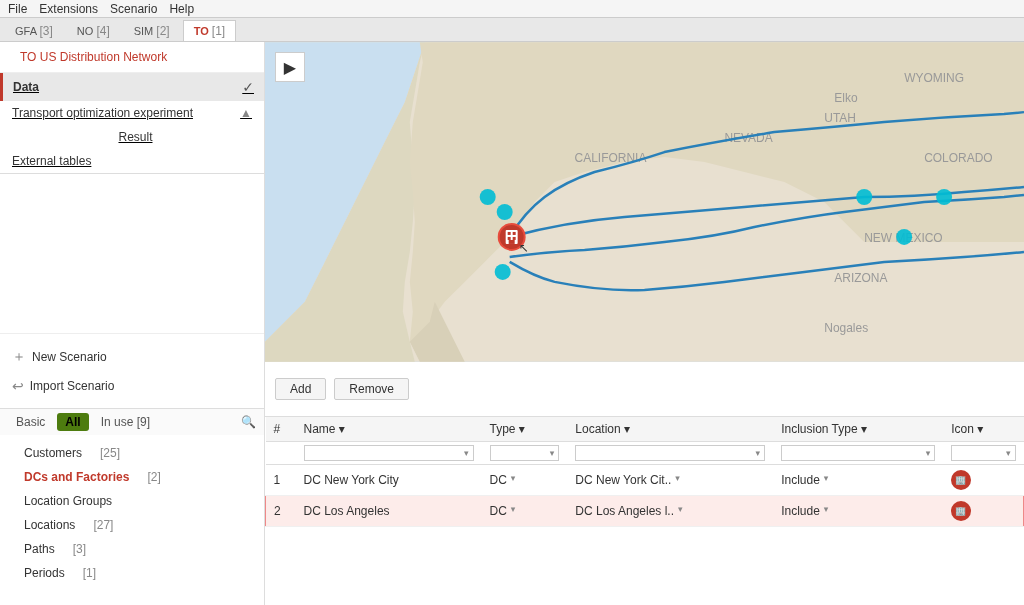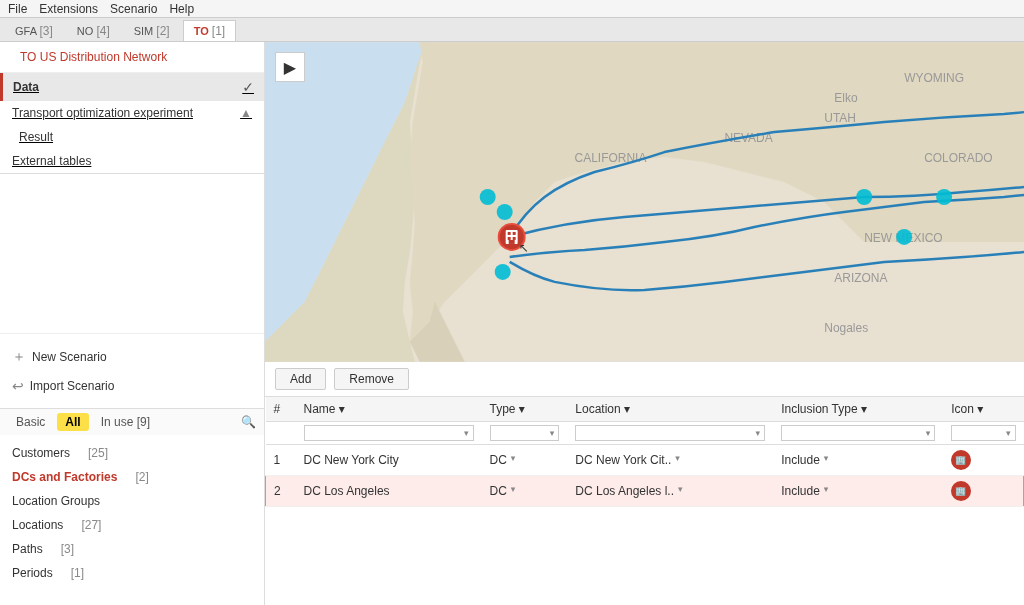--- a/index.html
+++ b/index.html
@@ -92,21 +92,21 @@
     .data-panel-header .check-icon { color: #555; font-size: 14px; }
 
     .data-menu-item {
       padding: 5px 12px;
       cursor: pointer;
       color: #333;
       display: flex;
       align-items: center;
       justify-content: space-between;
     }
-    .data-menu-item.sub { padding-left: 19px; }
+    .data-menu-item.sub { padding-left: 19px; justify-content: center; }
     .data-menu-item .arrow { color: #888; }
 
     .spacer-flex { flex: 1; }
 
     
     .scenario-actions {
       padding: 8px 0;
       border-top: 1px solid #eee;
     }
     .scenario-btn {
@@ -128,31 +128,31 @@
       background: #fafafa;
       gap: 4px;
     }
     .nav-tab {
       padding: 2px 8px;
       cursor: pointer;
       border-radius: 3px;
       color: #555;
       font-size: 12px;
     }
-    .nav-tab.active { background: #fde047; font-weight: bold; color: #000; }
+    .nav-tab.active { background: #4d7c0f; font-weight: bold; color: #000; }
     .nav-tabs .search-icon { margin-left: auto; cursor: pointer; color: #888; }
 
     
     .sidebar-list {
       padding: 6px 0;
       overflow-y: auto;
       flex: 1;
     }
     .sidebar-list-item {
-      padding: 5px 12px;
+      padding: 5px 24px;
       cursor: pointer;
       color: #333;
       display: flex;
       align-items: center;
       gap: 4px;
     }
     .sidebar-list-item.highlighted { color: #c0392b; font-weight: bold; }
     .sidebar-list-item .badge { color: #888; font-weight: normal; margin-left: 14px; }
 
     
@@ -199,21 +199,21 @@
       display: flex;
       flex-direction: column;
       background: #fff;
       overflow: hidden;
     }
 
     
     .table-toolbar {
       display: flex;
       align-items: flex-start;
-      padding: 6px 10px;
+      padding: 16px 10px;
       border-bottom: 1px solid #ddd;
       gap: 8px;
     }
     .toolbar-btn {
       padding: 3px 14px;
       border: 1px solid #ccc;
       background: #f5f5f5;
       cursor: pointer;
       border-radius: 2px;
       font-size: 12px;

